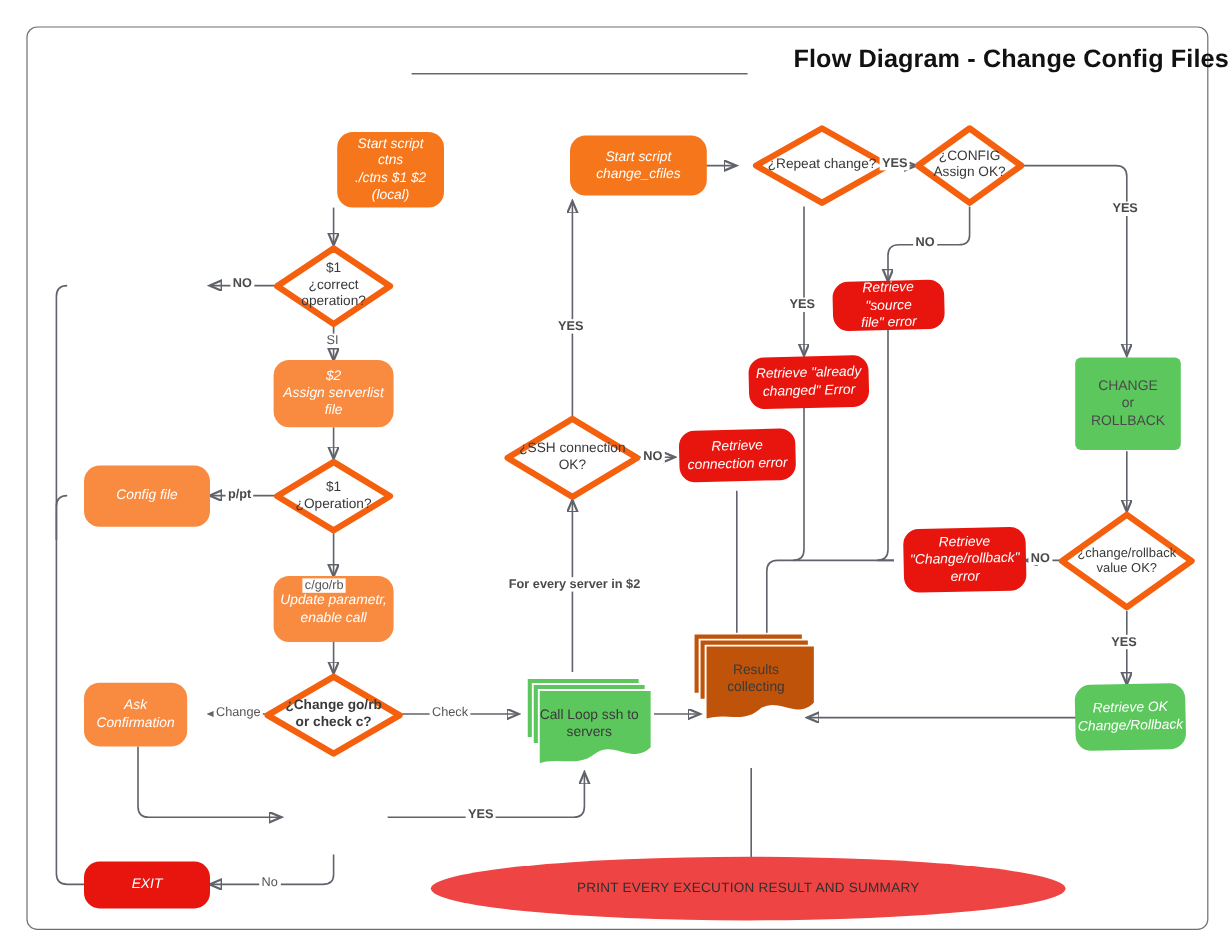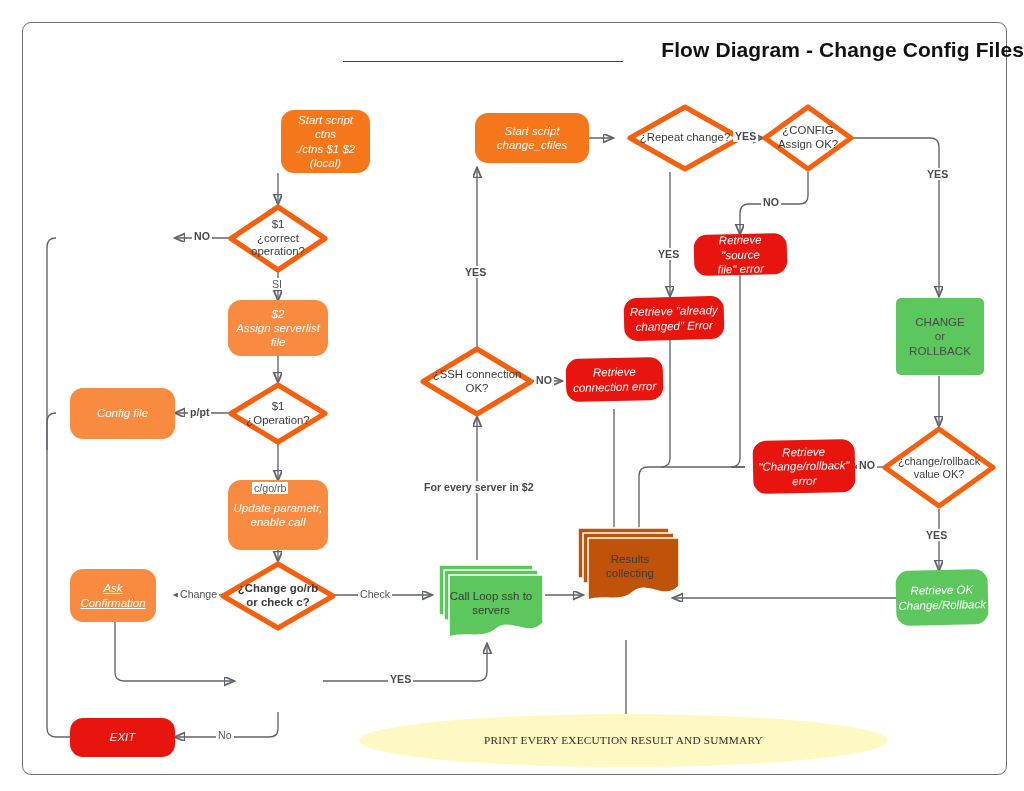--- a/index.html
+++ b/index.html
@@ -45,22 +45,22 @@
 
   
   .plainrect{border-radius:5px;font-style:normal;font-size:11.6px;color:#4a4a4a;}
 
   
   .multidoc{position:absolute;}
   .multidoc svg{position:absolute;left:0;top:0;}
   .multidoc .mdtext{position:absolute;z-index:4;width:100%;text-align:center;
       font-size:11.5px;color:#3a3a3a;line-height:1.25;white-space:pre-line;}
 
-  .ellipse{border-radius:50%;background:#fef9c3;color:#2f2f2f;font-size:11.3px;
-           font-style:normal;letter-spacing:.2px;font-family:Liberation Serif, serif;}
+  .ellipse{border-radius:50%;background:#ef4444;color:#2f2f2f;font-size:11.3px;
+           font-style:normal;letter-spacing:.2px;}
 
   .edge-label{position:absolute;font-size:10.6px;color:#4a4a4a;font-weight:bold;
               background:#ffffff;padding:0 2px;white-space:nowrap;z-index:5;}
   .edge-label.plain{font-weight:normal;color:#555555;}
 </style>
 </head>
 <body>
 
 <div id="canvas">
 
@@ -189,34 +189,34 @@
       <polygon points="50,3 97,31.5 50,60 3,31.5" fill="#ffffff" stroke="#f4600d" stroke-width="5.2" stroke-linejoin="round"></polygon>
     </svg>
     <span class="dtext">$1
 ¿Operation?</span>
   </div>
 
   <div class="node rounded orange-light" style="left:70px;top:388px;width:105px;height:51px;">
     <span class="lbl">Config file</span>
   </div>
 
-  <div class="node rounded orange-light" style="left:228px;top:480px;width:100px;height:70px;">
+  <div class="node rounded orange-light" style="left:228px;top:480px;width:100px;height:55px;">
     <span class="lbl">Update parametr,
 enable call</span>
   </div>
 
   <div class="node diamond" style="left:220px;top:561px;width:116px;height:70px;font-weight:bold;">
     <svg class="dshape" viewBox="0 0 116 70" preserveAspectRatio="none">
       <polygon points="58,3 113,35 58,67 3,35" fill="#ffffff" stroke="#f4600d" stroke-width="5.2" stroke-linejoin="round"></polygon>
     </svg>
     <span class="dtext">¿Change go/rb
 or check c?</span>
   </div>
 
-  <div class="node rounded orange-light" style="left:70px;top:569px;width:86px;height:53px;text-decoration:underline;">
+  <div class="node rounded orange-light" style="left:70px;top:569px;width:86px;height:53px;">
     <span class="lbl">Ask Confirmation</span>
   </div>
 
 
   <div class="node rounded red" style="left:70px;top:718px;width:105px;height:39px;">
     <span class="lbl">EXIT</span>
   </div>
 
   <div class="node rounded orange-dark" style="left:428px;top:113px;width:114px;height:50px;">
     <span class="lbl">Start script

